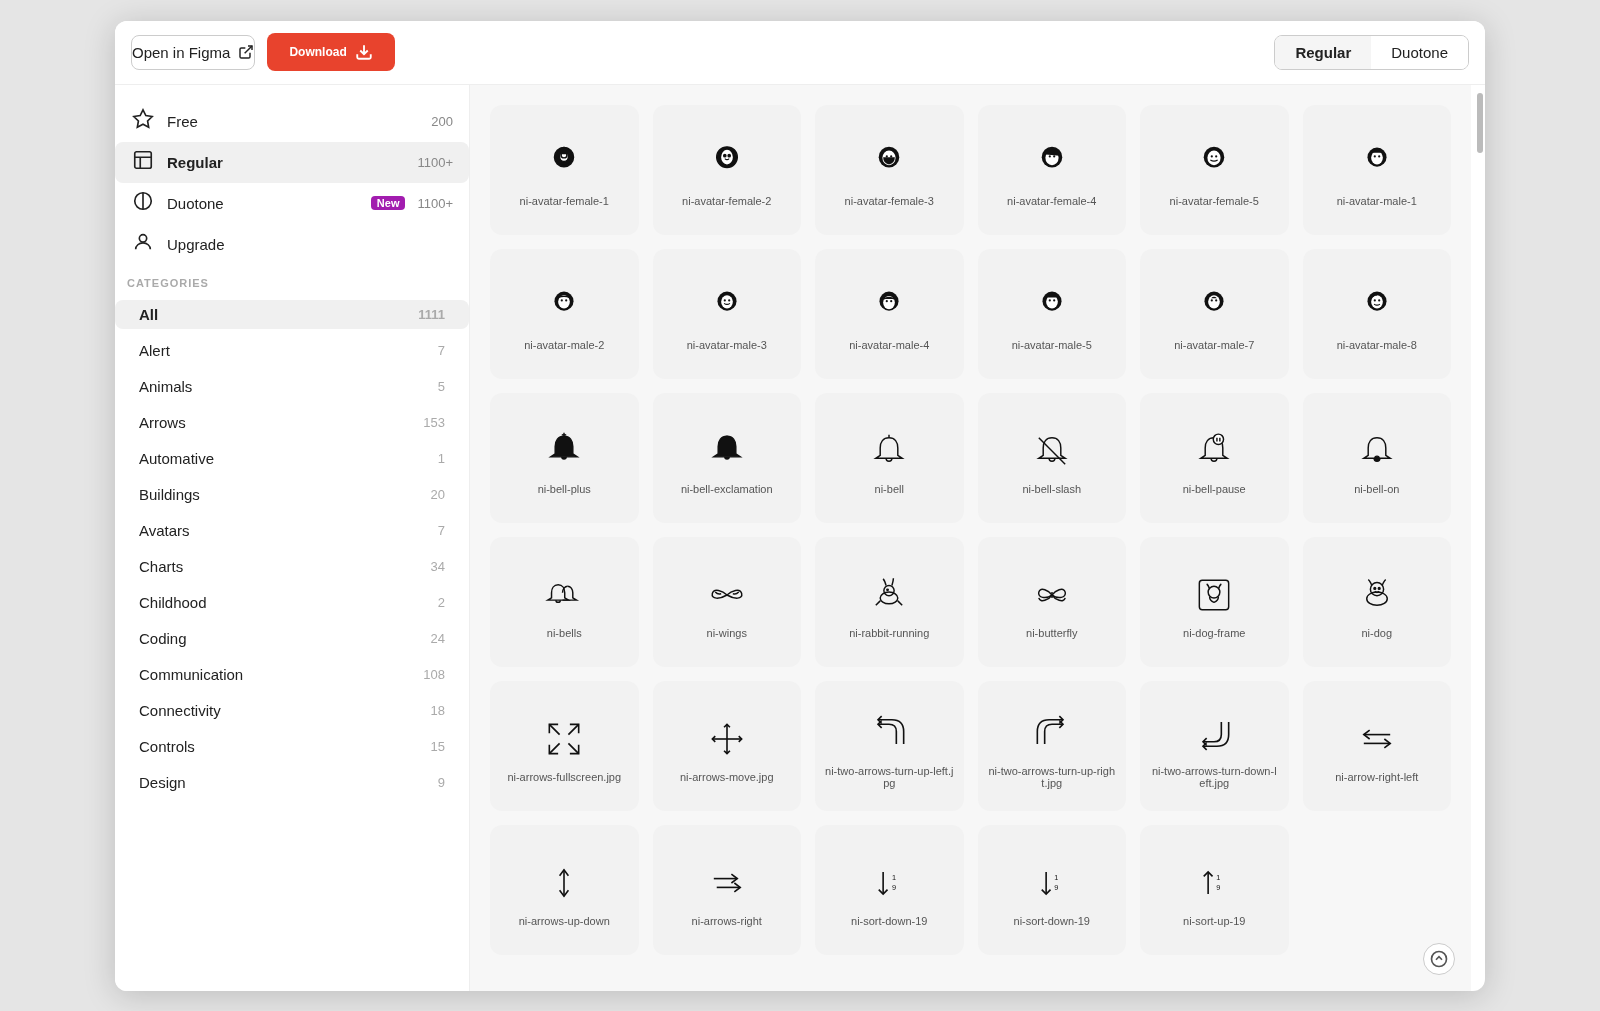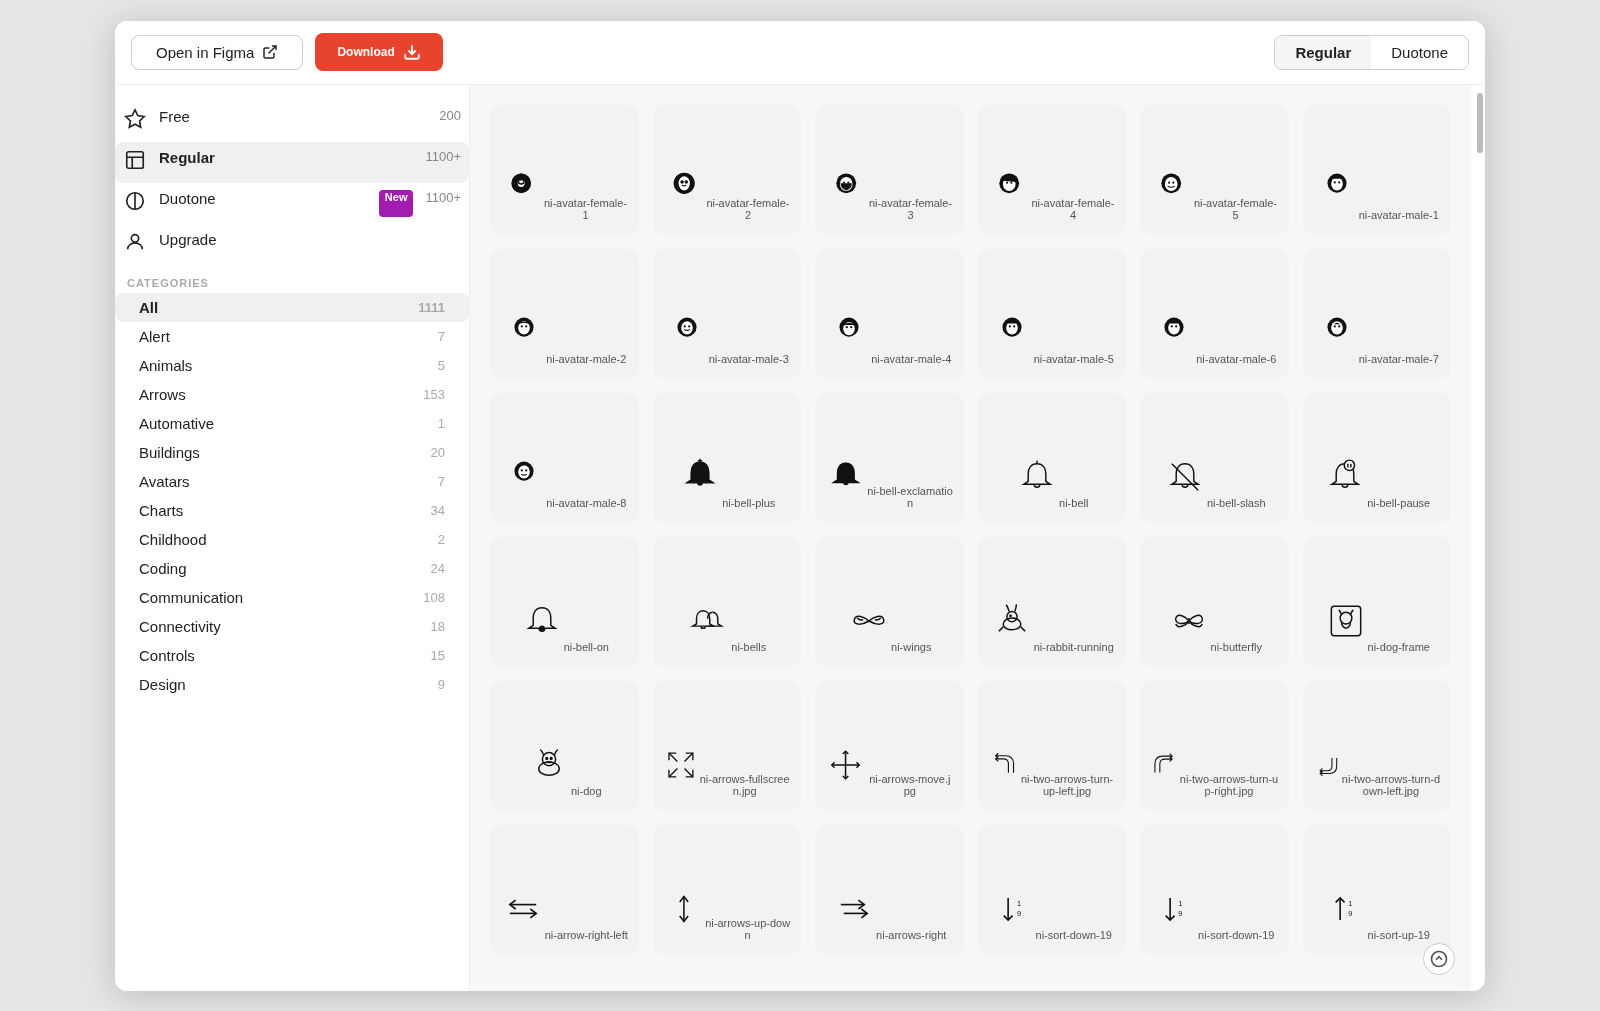--- a/index.html
+++ b/index.html
@@ -32,21 +32,21 @@
       background: #fff;
       flex-shrink: 0;
       gap: 12px;
     }
     .btn-open-figma {
       display: flex;
       align-items: center;
       gap: 8px;
       border: 1.5px solid #ccc;
       border-radius: 8px;
-      padding: 8px 24px;
+      padding: 8px 0;
       background: #fff;
       font-size: 15px;
       font-weight: 500;
       color: #222;
       cursor: pointer;
       white-space: nowrap;
     }
     .btn-download {
       display: flex;
       align-items: center;
@@ -96,21 +96,22 @@
     .sidebar {
       width: 355px;
       flex-shrink: 0;
       border-right: 1px solid #eee;
       overflow-y: auto;
       padding: 16px 0;
       background: #fff;
     }
     .sidebar-item {
       display: flex;
-      padding: 7px 8px;
+      align-items: center;
+      padding: 7px 16px;
       cursor: pointer;
       border-radius: 8px;
       gap: 12px;
       font-size: 15px;
       color: #222;
     }
     .sidebar-item.active { background: #f0f0f0; font-weight: 600; }
     .sidebar-item-icon {
       font-size: 20px;
       width: 24px;
@@ -140,41 +141,42 @@
       text-transform: uppercase;
     }
     .cat-item {
       display: flex;
       align-items: center;
       padding: 6px 24px;
       cursor: pointer;
       font-size: 15px;
       color: #222;
       border-radius: 8px;
+      margin-top: 7px;
     }
     .cat-item.active { background: #f0f0f0; font-weight: 700; }
     .cat-label { flex: 1; }
     .cat-count { font-size: 13px; color: #aaa; }
     .content {
       flex: 1;
       overflow-y: auto;
       padding: 20px;
       background: #f7f7f7;
     }
     .icon-grid {
       display: grid;
       grid-template-columns: repeat(6, 1fr);
       gap: 14px;
     }
     .icon-card {
       background: #f2f2f2;
       border-radius: 12px;
       display: flex;
-      flex-direction: row;
-      align-items: flex-end;
+      flex-direction: column;
+      align-items: center;
       justify-content: center;
       padding: 22px 10px 14px 10px;
       cursor: pointer;
       min-height: 130px;
       transition: box-shadow 0.15s;
     }
     .icon-card-label {
       font-size: 11px;
       color: #555;
       text-align: center;
@@ -452,30 +454,20 @@
           <svg class="icon-svg" viewBox="0 0 60 60" fill="none">
             <circle cx="30" cy="22" r="13" fill="#111"></circle>
             <ellipse cx="30" cy="23" rx="8" ry="9" fill="#fff"></ellipse>
             <circle cx="27" cy="21" r="1.5" fill="#111"></circle>
             <circle cx="33" cy="21" r="1.5" fill="#111"></circle>
             <path d="M22 17 Q25 12 30 13 Q35 12 38 17" fill="#111"></path>
           </svg>
           <span class="icon-card-label">ni-avatar-male-5</span>
         </div>
 
-        <div class="icon-card">
-          <svg class="icon-svg" viewBox="0 0 60 60" fill="none">
-            <circle cx="30" cy="22" r="13" fill="#111"></circle>
-            <ellipse cx="30" cy="23" rx="8" ry="9" fill="#fff"></ellipse>
-            <circle cx="27" cy="21" r="1.5" fill="#111"></circle>
-            <circle cx="33" cy="21" r="1.5" fill="#111"></circle>
-            <rect x="22" y="11" width="16" height="6" rx="3" fill="#111"></rect>
-          </svg>
-          <span class="icon-card-label">ni-avatar-male-6</span>
-        </div>
 
         <div class="icon-card">
           <svg class="icon-svg" viewBox="0 0 60 60" fill="none">
             <circle cx="30" cy="22" r="13" fill="#111"></circle>
             <ellipse cx="30" cy="23" rx="8" ry="9" fill="#fff"></ellipse>
             <circle cx="27" cy="21" r="1.5" fill="#111"></circle>
             <circle cx="33" cy="21" r="1.5" fill="#111"></circle>
             <path d="M26 18 Q30 14 34 18" fill="#111"></path>
             <path d="M40 22 Q42 26 38 28" stroke="#111" fill="none" stroke-width="1.5"></path>
           </svg>

